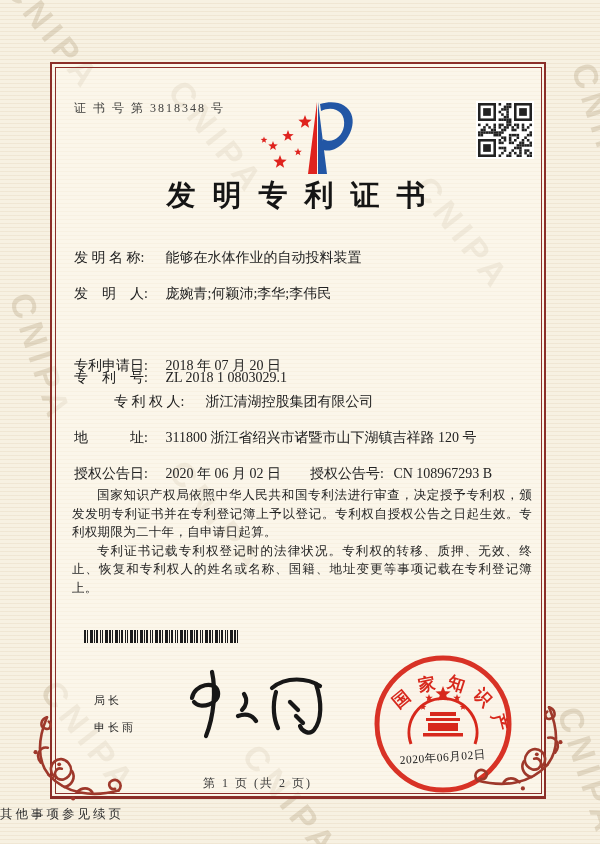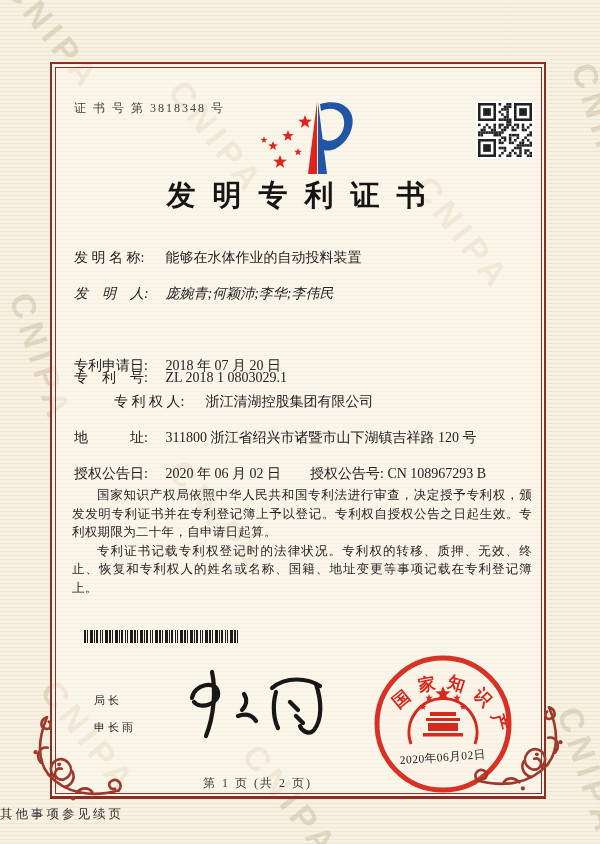--- a/index.html
+++ b/index.html
@@ -219,21 +219,21 @@
     <rect x="2.5714285714285716" y="38.57142857142858" width="12.857142857142858" height="12.857142857142858" fill="#fff"></rect>
     <rect x="5.142857142857143" y="41.142857142857146" width="7.714285714285715" height="7.714285714285715" fill="#222"></rect>
   </svg>
 
 <div class="doc-title">发明专利证书</div>
 
 <div class="field-row" style="top:249px;">
   <span class="field-label">发 明 名 称:</span>
   <span class="field-value">能够在水体作业的自动投料装置</span>
 </div>
-<div class="field-row" style="top:285px;font-style:italic;">
+<div class="field-row" style="top:285px;">
   <span class="field-label">发　明　人:</span>
   <span class="field-value">庞婉青;何颖沛;李华;李伟民</span>
 </div>
 <div class="field-row" style="top:321px;margin-top:48px;">
   <span class="field-label">专　利　号:</span>
   <span class="field-value">ZL 2018 1 0803029.1</span>
 </div>
 <div class="field-row" style="top:357px;">
   <span class="field-label">专利申请日:</span>
   <span class="field-value">2018 年 07 月 20 日</span>
@@ -243,21 +243,21 @@
   <span class="field-value">浙江清湖控股集团有限公司</span>
 </div>
 <div class="field-row" style="top:429px;">
   <span class="field-label">地　　　址:</span>
   <span class="field-value">311800 浙江省绍兴市诸暨市山下湖镇吉祥路 120 号</span>
 </div>
 <div class="field-row" style="top:465px;">
   <span class="field-label">授权公告日:</span>
   <span class="field-value">2020 年 06 月 02 日</span>
   <span class="grant-no">
-    <span class="field-label" style="min-width:0;">授权公告号:</span>
+    <span class="field-label" style="min-width:0;margin-right:6px;">授权公告号:</span>
     <span class="field-value">CN 108967293 B</span>
   </span>
 </div>
 
 <div class="paras">
   <p>国家知识产权局依照中华人民共和国专利法进行审查，决定授予专利权，颁发发明专利证书并在专利登记簿上予以登记。专利权自授权公告之日起生效。专利权期限为二十年，自申请日起算。</p>
   <p>专利证书记载专利权登记时的法律状况。专利权的转移、质押、无效、终止、恢复和专利权人的姓名或名称、国籍、地址变更等事项记载在专利登记簿上。</p>
 </div>
 
 <svg class="barcode" width="157" height="13" viewBox="0 0 157 13" id="barcode-svg">

